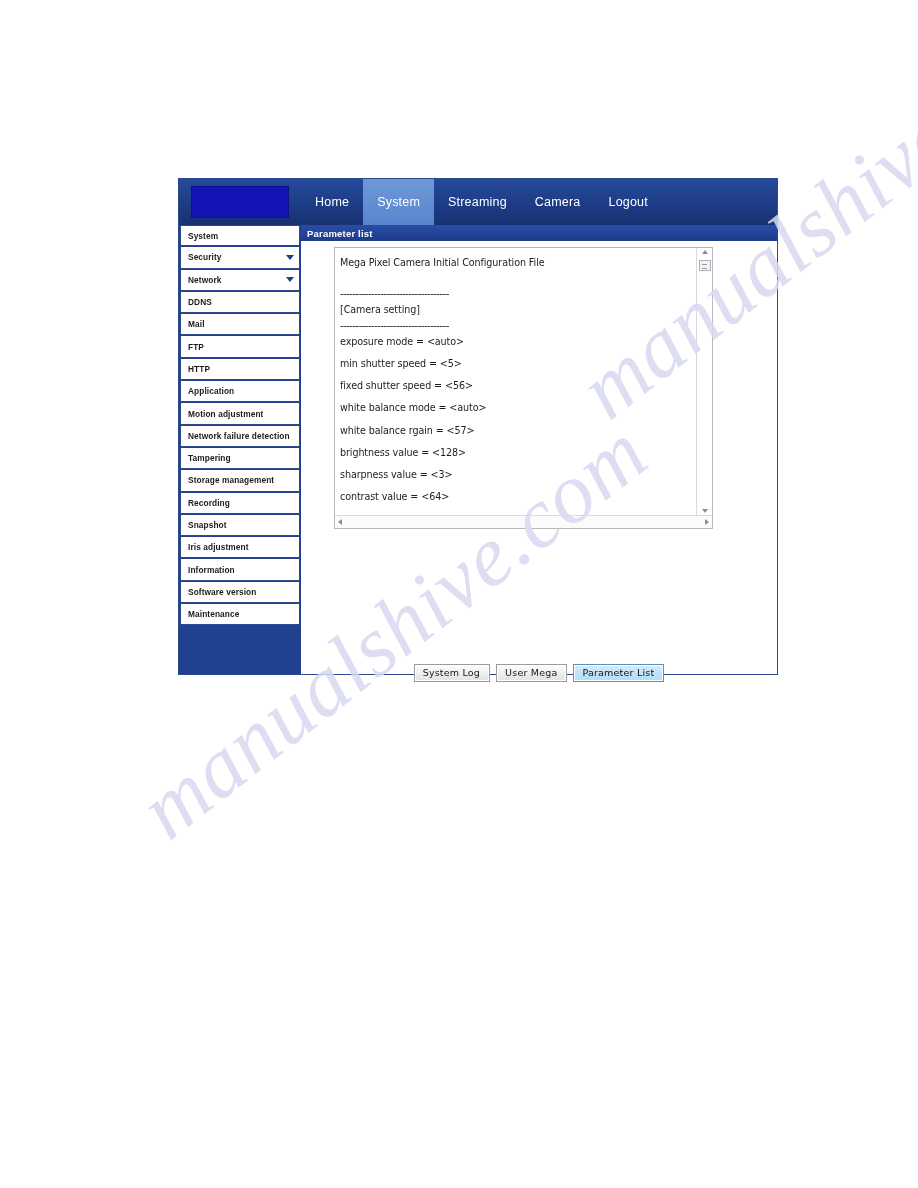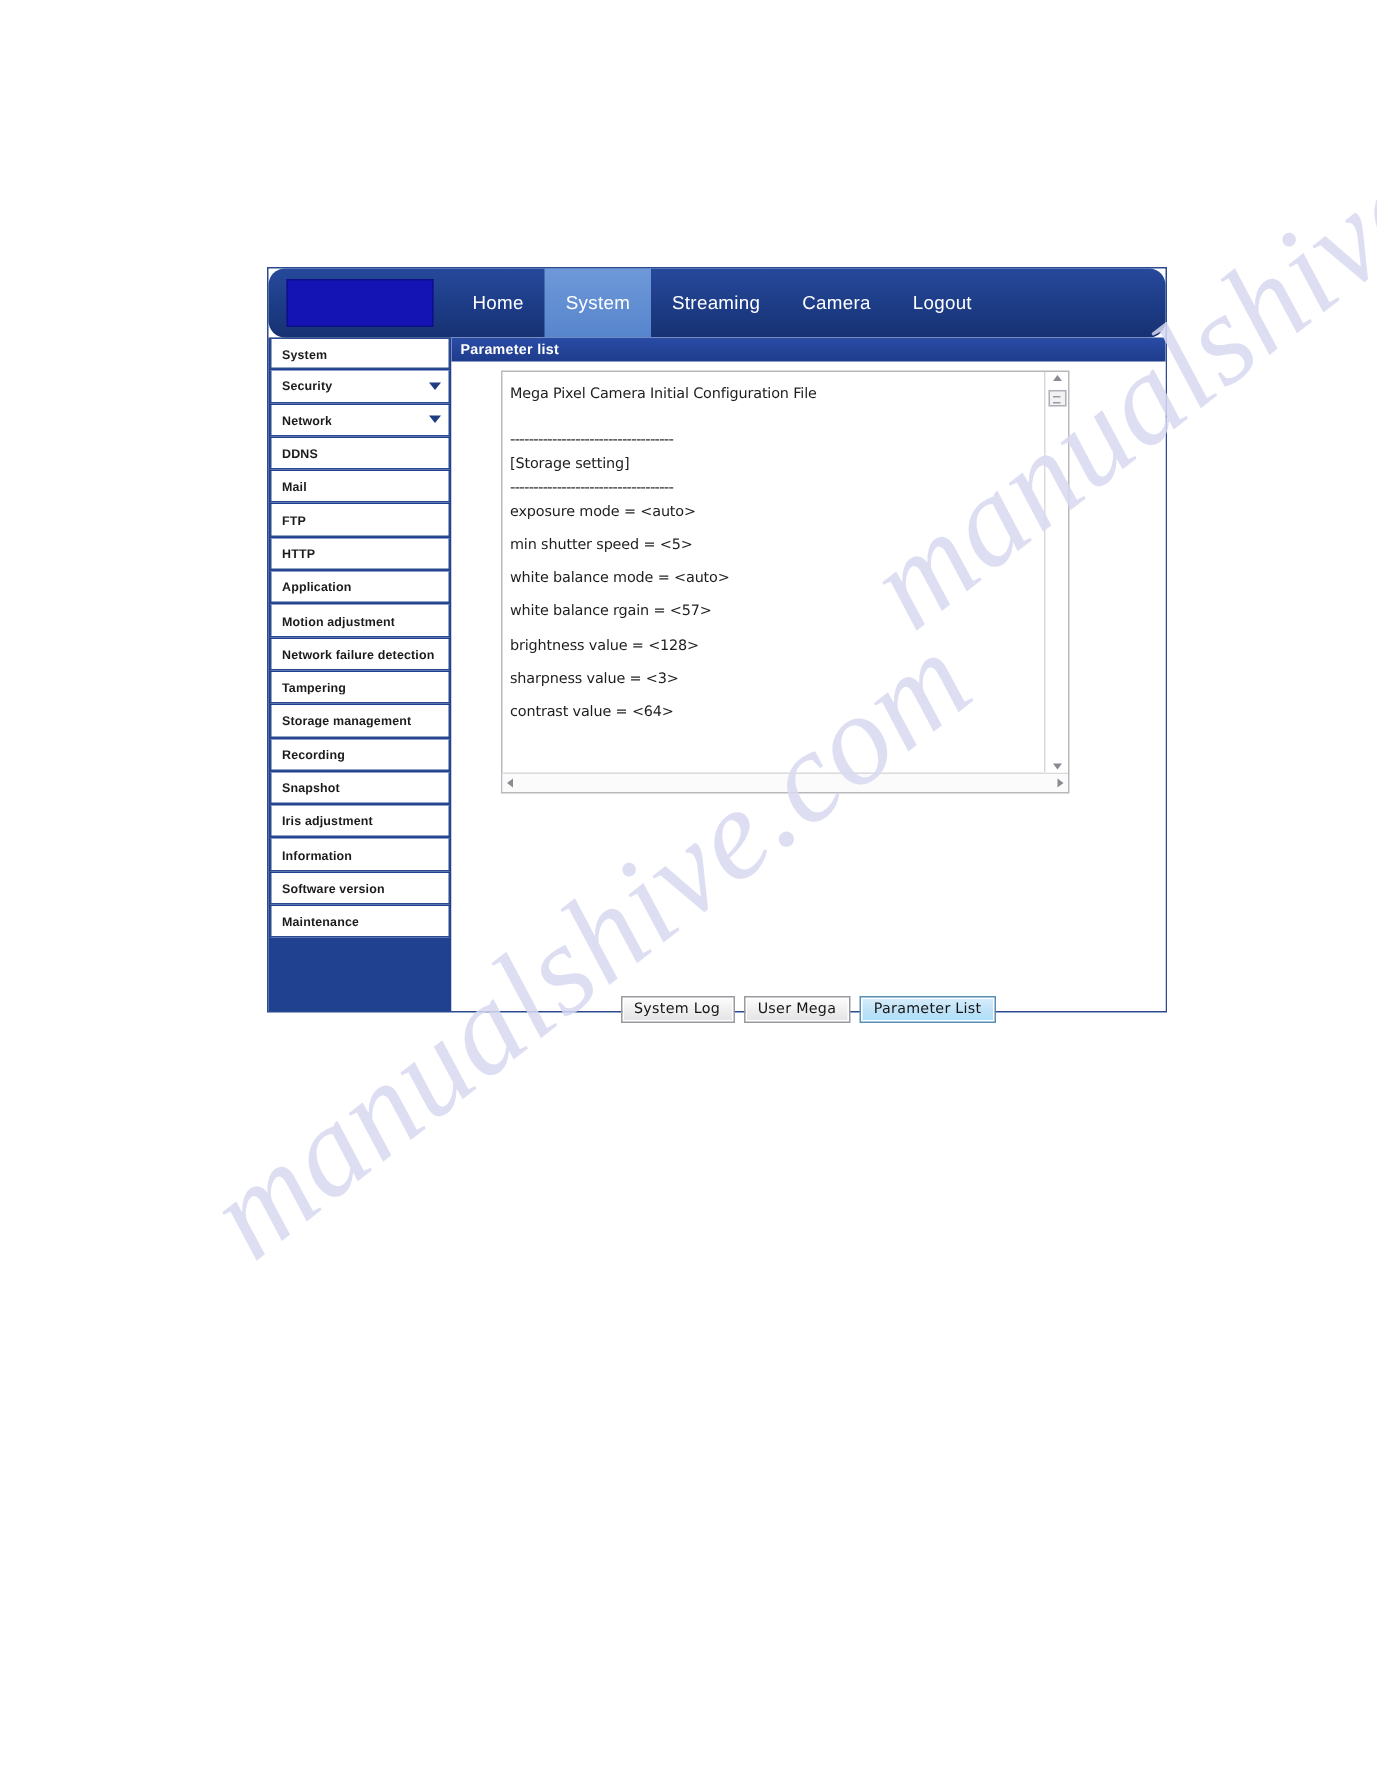--- a/index.html
+++ b/index.html
@@ -53,21 +53,20 @@
   }
 
   
   .banner {
     height: 46px;
     background: #1f4190;
     background: linear-gradient(to bottom, #27499b 0%, #1d3c86 55%, #173272 100%);
     display: flex;
     align-items: stretch;
     position: relative;
-    border-radius: 11px;
   }
   .logo-box {
     width: 122px;
     display: flex;
     align-items: center;
     justify-content: center;
     flex: 0 0 122px;
   }
   .logo-plate {
     width: 96px;
@@ -391,24 +390,25 @@
       <div class="section-bar">
         <span>Parameter list</span>
       </div>
 
       <div class="param-wrap">
         <div class="param-inner">
           <div class="param-text" id="param-host">
               <div class="pline">Mega Pixel Camera Initial Configuration File</div>
               <div class="pline tight">&nbsp;</div>
               <div class="pline dash">-----------------------------------</div>
-              <div class="pline">[Storage setting]</div>
+              <div class="pline">[Camera setting]</div>
               <div class="pline dash">-----------------------------------</div>
               <div class="pline">exposure mode = &lt;auto&gt;</div>
               <div class="pline">min shutter speed = &lt;5&gt;</div>
+              <div class="pline">fixed shutter speed = &lt;56&gt;</div>
               <div class="pline">white balance mode = &lt;auto&gt;</div>
               <div class="pline">white balance rgain = &lt;57&gt;</div>
               <div class="pline">brightness value = &lt;128&gt;</div>
               <div class="pline">sharpness value = &lt;3&gt;</div>
               <div class="pline">contrast value = &lt;64&gt;</div>
             </div>
           <div class="vsb">
             <div class="sb-arrow sb-up"></div>
             <div class="vsb-thumb"></div>
             <div class="sb-arrow sb-down"></div>

